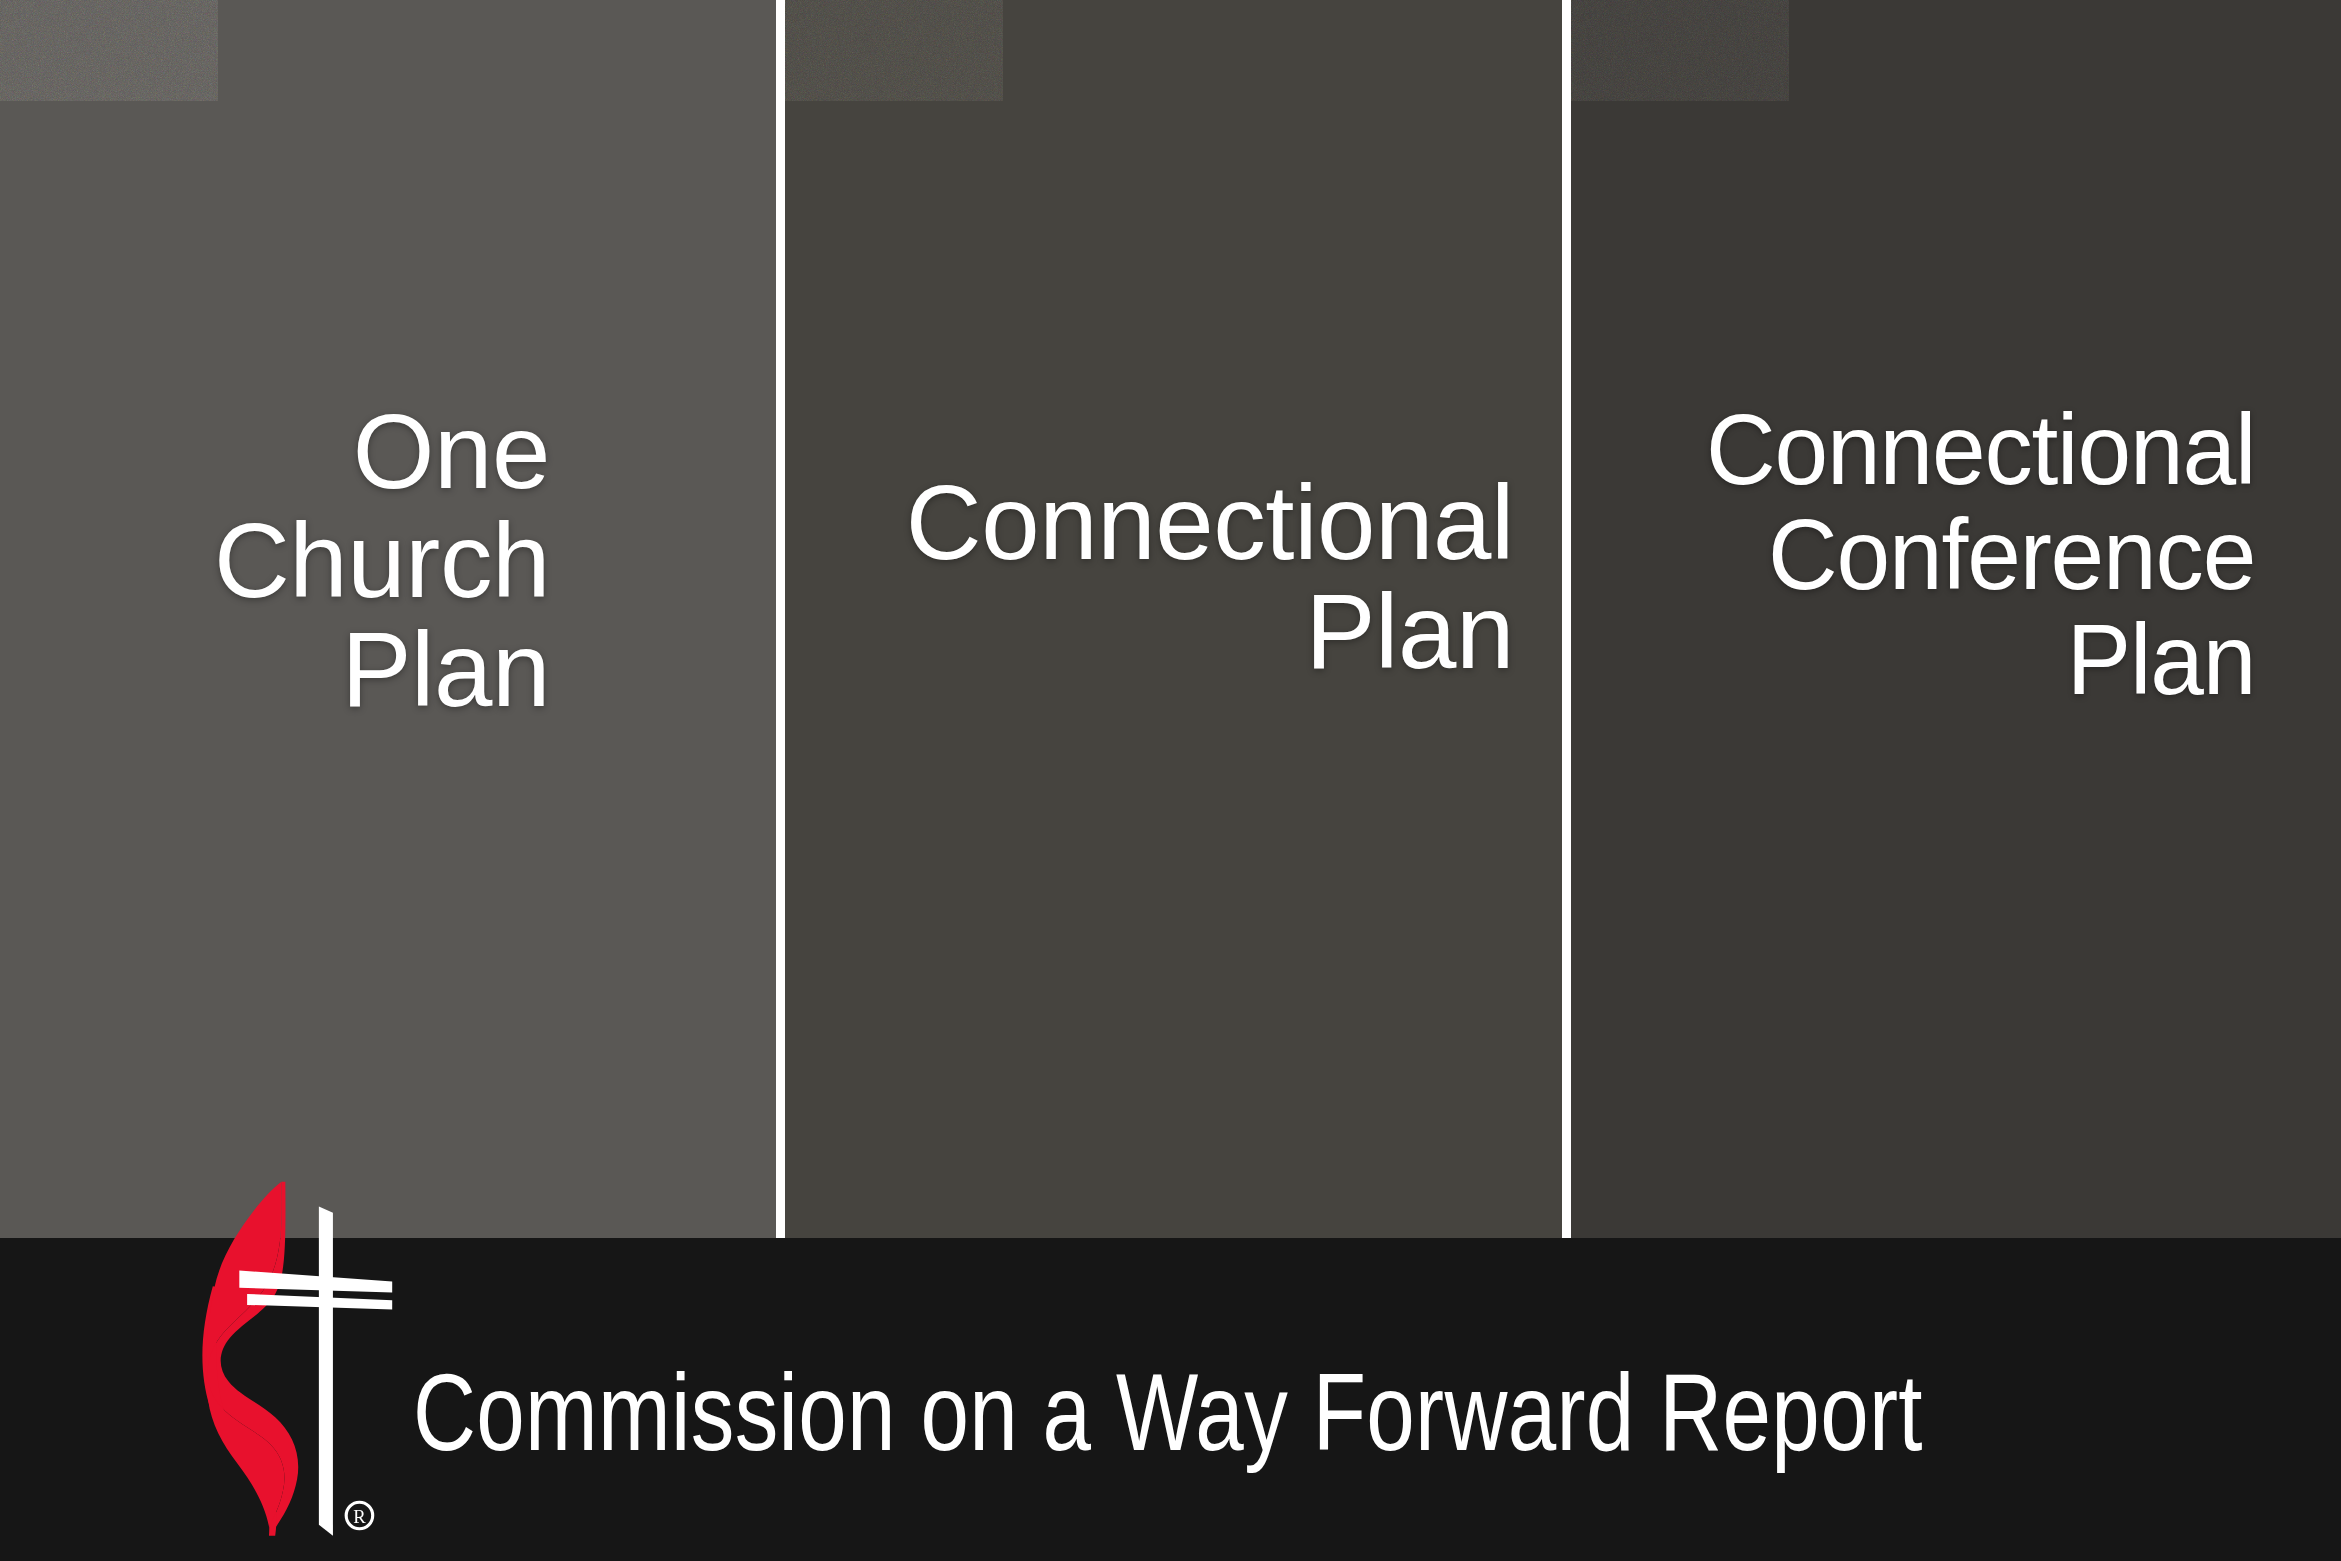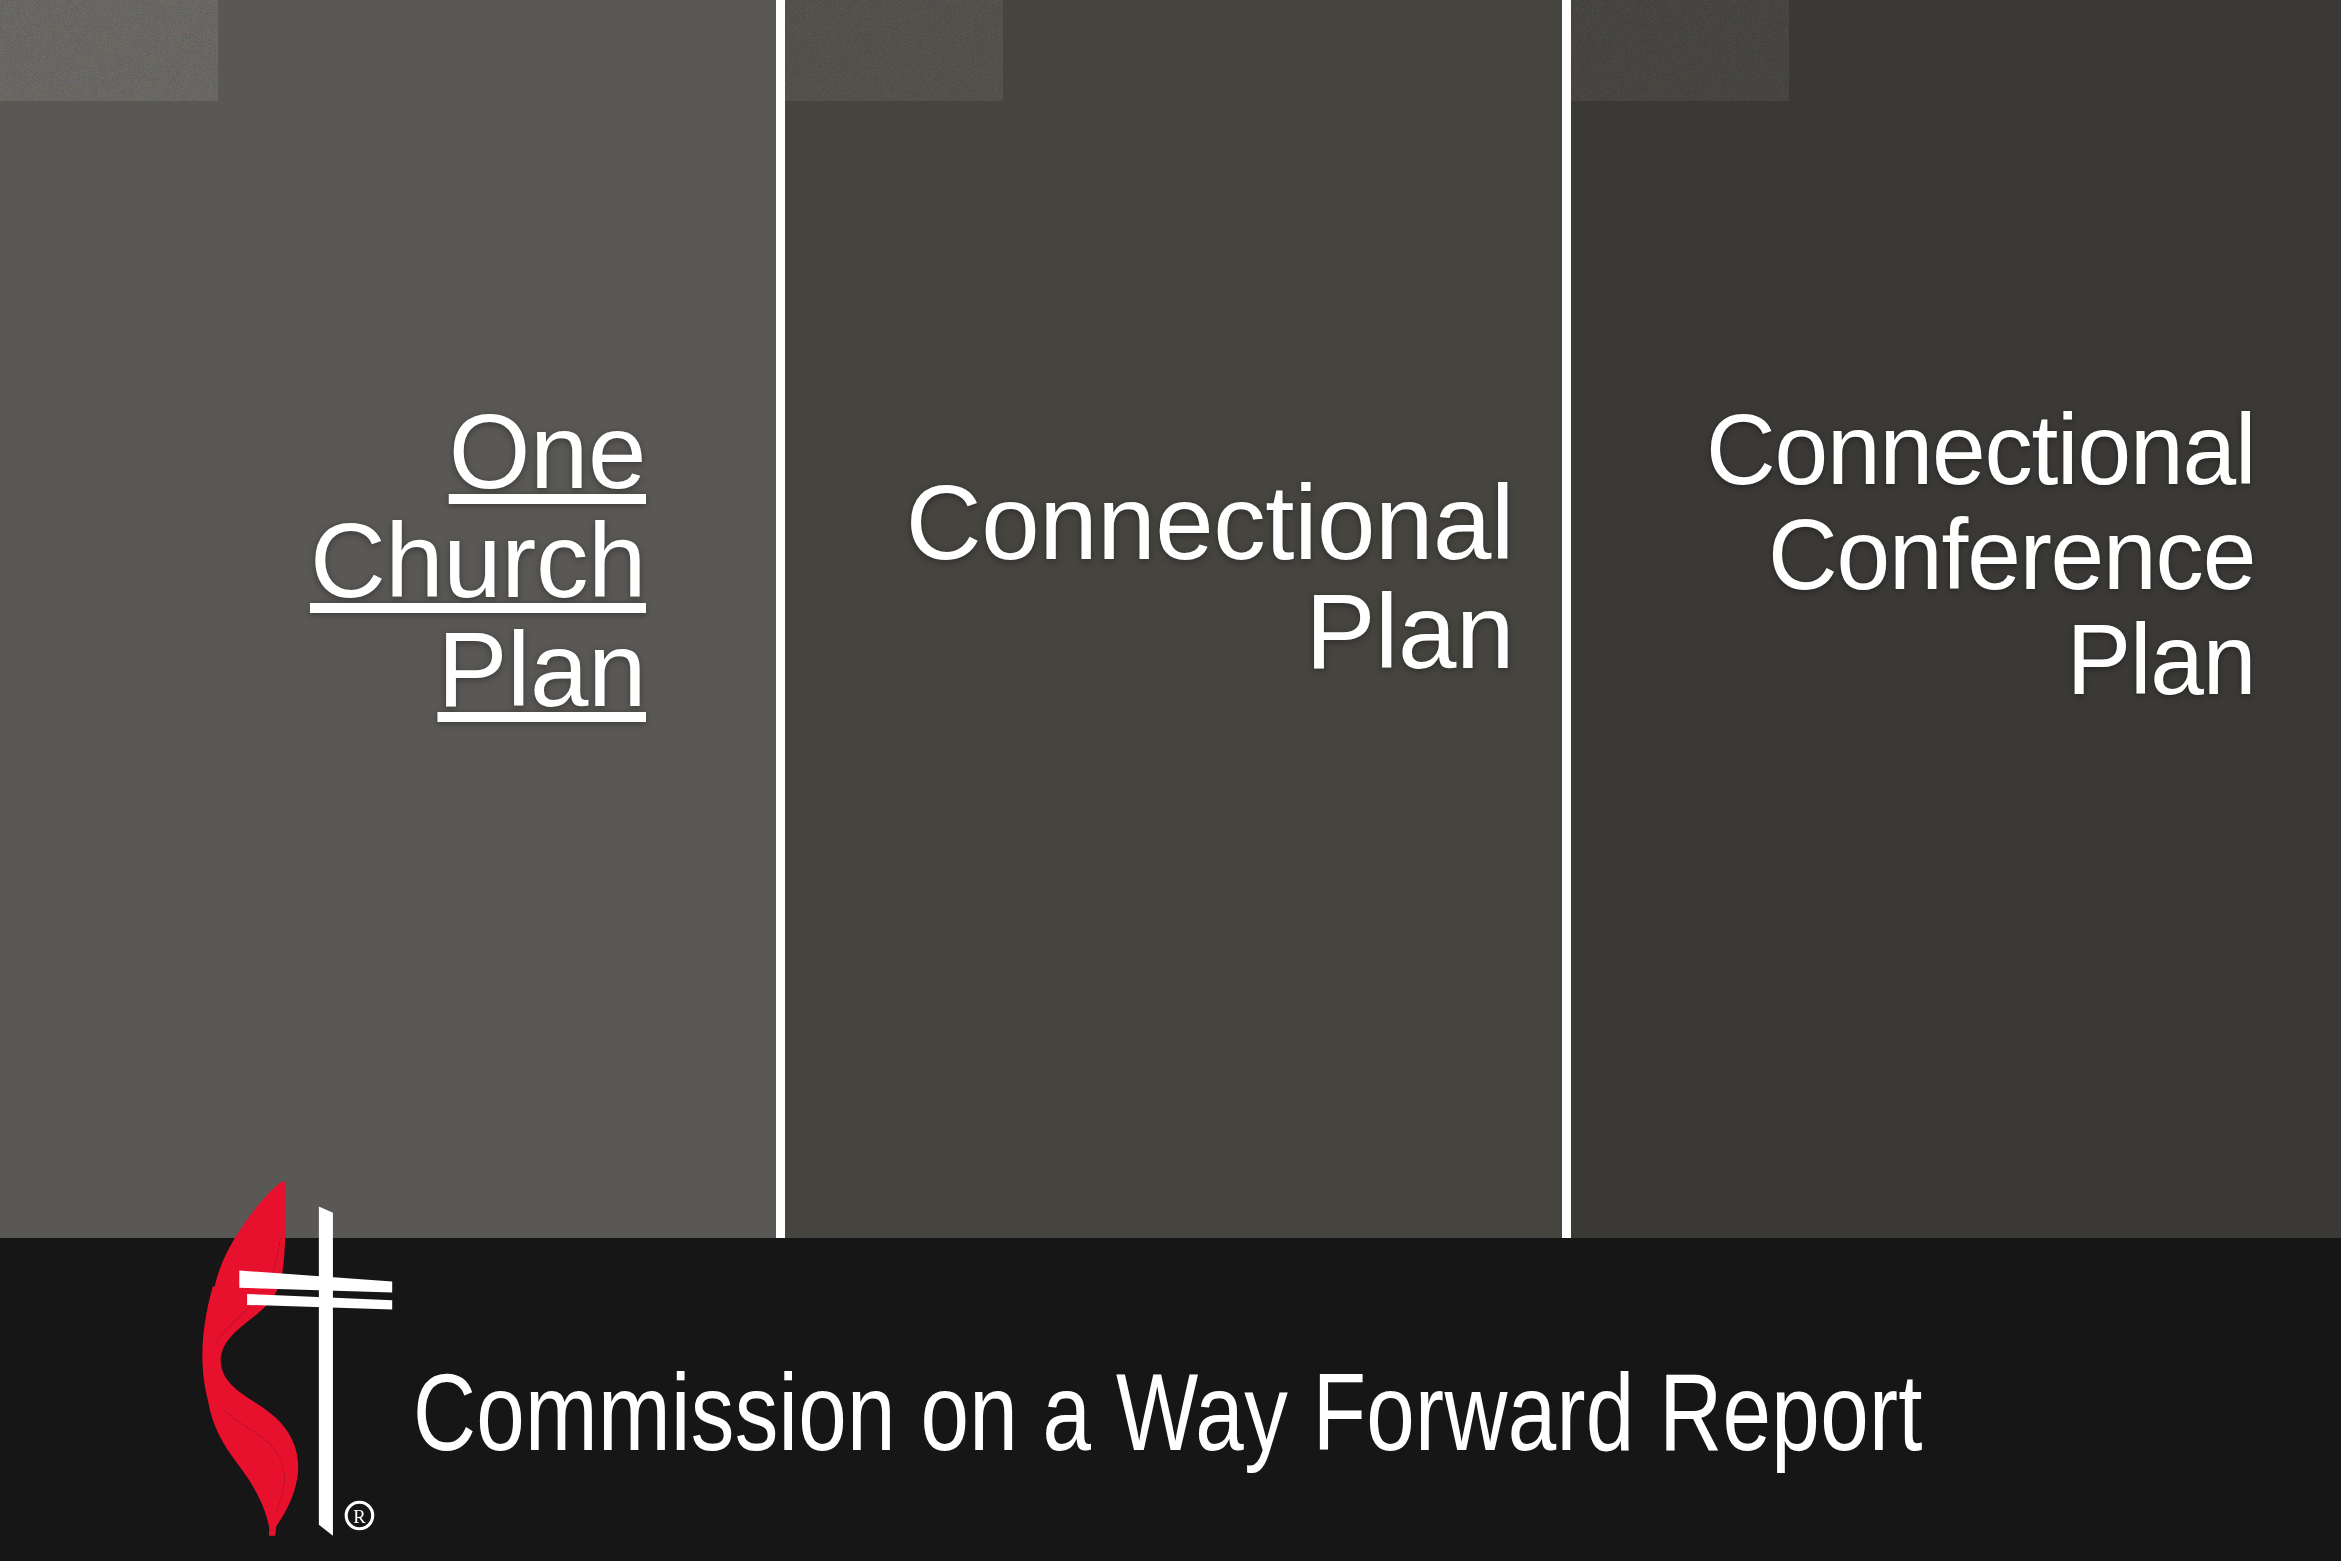--- a/index.html
+++ b/index.html
@@ -64,24 +64,23 @@
   .plan-label {
     position: absolute;
     color: #ffffff;
     text-align: right;
     line-height: 1.04;
     letter-spacing: -0.4px;
     white-space: pre-line;
     text-shadow: 0 1.6px 7px rgba(0,0,0,0.35);
   }
   #label-one {
-    right: 1696px;
+    right: 1792px;
     top: 397px;
     font-size: 105px;
-    text-decoration: underline;
   }
   #label-two {
     right: 828px;
     top: 468px;
     font-size: 105px;
   }
   #label-three {
     right: 87px;
     top: 397px;
     font-size: 101px;

